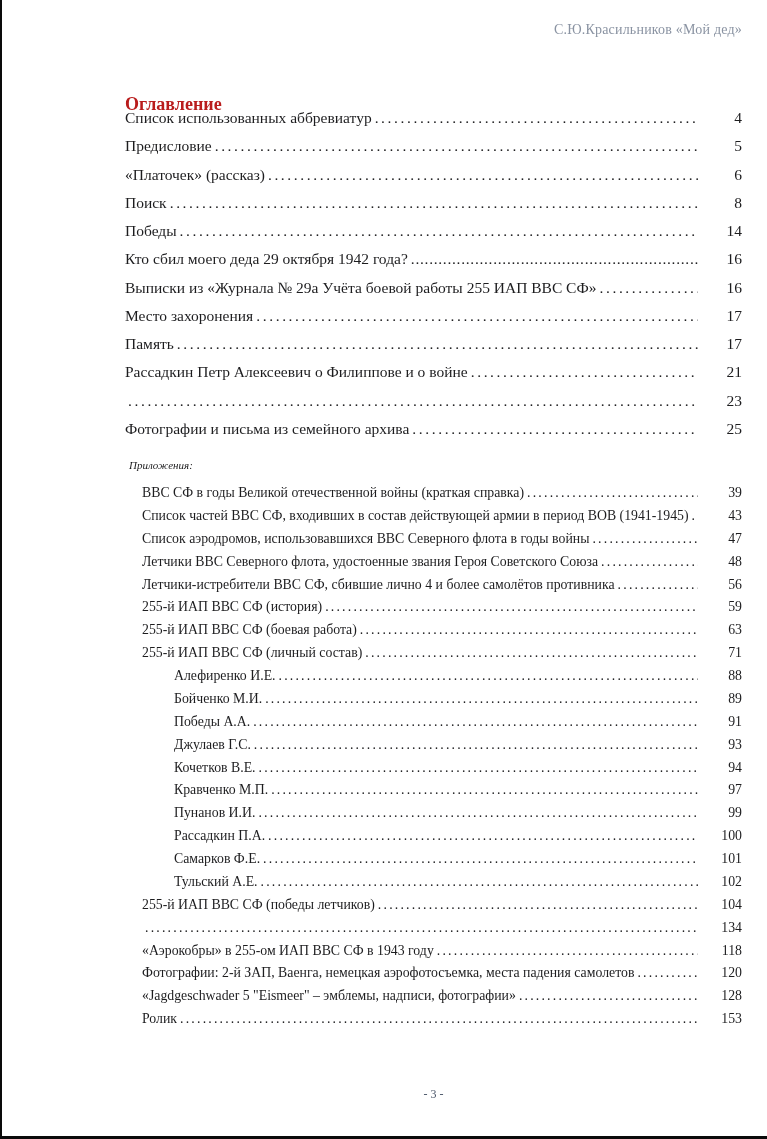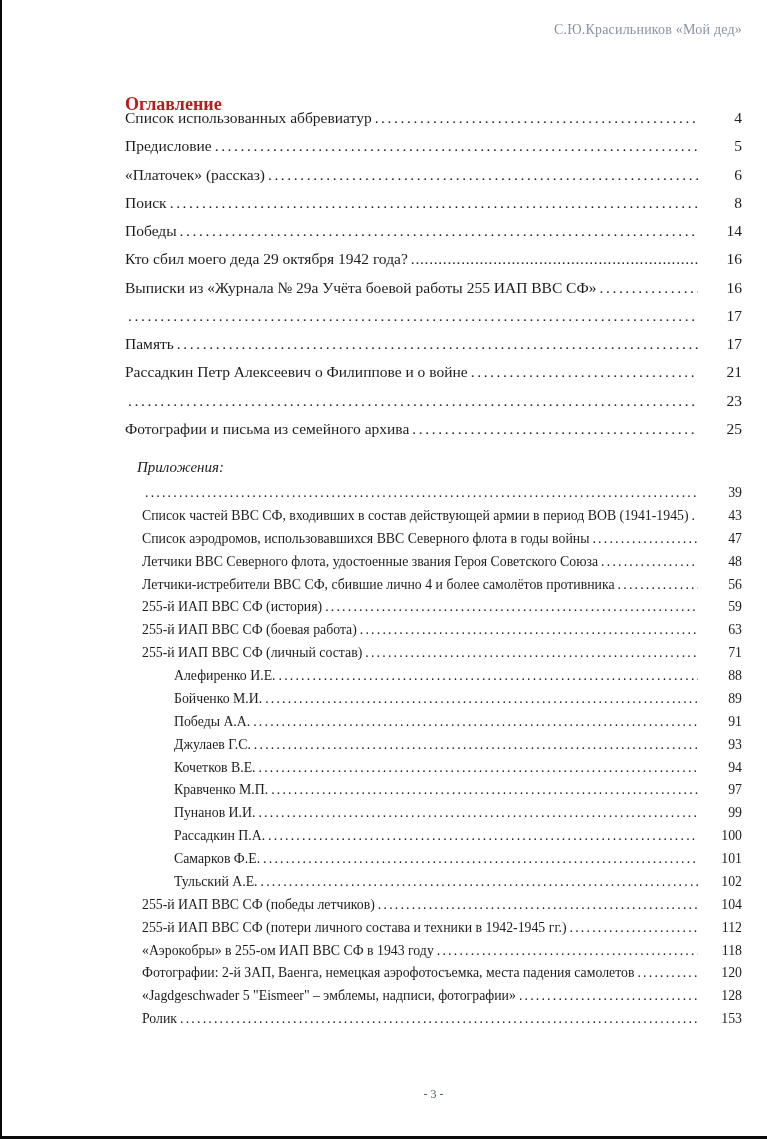--- a/index.html
+++ b/index.html
@@ -32,23 +32,23 @@
     top: 82px; left: 0; right: 0;
     font-size: 18px;
     font-weight: bold;
     color: #b91c1c;
   }
   .toc-list { position: absolute; left: 0; right: 0; }
   #main-list { top: 104px; }
   #appendix-list { top: 482px; }
   .appendix-heading {
     position: absolute;
-    top: 459px; left: 12px;
+    top: 459px; left: 4px;
     font-style: italic;
-    font-size: 15px;
+    font-size: 11px;
     color: #1d1d1f;
   }
   .toc-row { display: flex; align-items: center; }
   #main-list .toc-row { line-height: 28.25px; font-size: 15.5px; }
   #appendix-list .toc-row { line-height: 22.87px; font-size: 13.8px; padding-left: 17px; }
   #appendix-list .toc-row.indent-2 { padding-left: 49px; }
   .label { white-space: nowrap; flex: 0 0 auto; }
   .leader {
     flex: 1 1 auto;
     overflow: hidden;
@@ -111,20 +111,21 @@
     <span class="label">Кто сбил моего деда 29 октября 1942 года? </span>
     <span class="leader fine">........................................................................................................................................................................................................................................................</span>
     <span class="page">16</span>
   </div>
       <div class="toc-row">
     <span class="label">Выписки из «Журнала № 29а Учёта боевой работы 255 ИАП ВВС СФ» </span>
     <span class="leader">........................................................................................................................................................................................................................................................</span>
     <span class="page">16</span>
   </div>
       <div class="toc-row">
+    <span class="label">Место захоронения</span>
     <span class="leader">........................................................................................................................................................................................................................................................</span>
     <span class="page">17</span>
   </div>
       <div class="toc-row">
     <span class="label">Память</span>
     <span class="leader">........................................................................................................................................................................................................................................................</span>
     <span class="page">17</span>
   </div>
       <div class="toc-row">
     <span class="label">Рассадкин Петр Алексеевич о Филиппове и о войне</span>
@@ -139,20 +140,21 @@
     <span class="label">Фотографии и письма из семейного архива</span>
     <span class="leader">........................................................................................................................................................................................................................................................</span>
     <span class="page">25</span>
   </div>
     </div>
 
   <div class="appendix-heading">Приложения:</div>
 
   <div class="toc-list" id="appendix-list">
       <div class="toc-row">
+    <span class="label">ВВС СФ в годы Великой отечественной войны (краткая справка)</span>
     <span class="leader">........................................................................................................................................................................................................................................................</span>
     <span class="page">39</span>
   </div>
       <div class="toc-row">
     <span class="label">Список частей ВВС СФ, входивших в состав действующей армии в период ВОВ (1941-1945) </span>
     <span class="leader">........................................................................................................................................................................................................................................................</span>
     <span class="page">43</span>
   </div>
       <div class="toc-row">
     <span class="label">Список аэродромов, использовавшихся ВВС Северного флота в годы войны </span>
@@ -233,23 +235,22 @@
     <span class="label">Тульский А.Е.</span>
     <span class="leader">........................................................................................................................................................................................................................................................</span>
     <span class="page">102</span>
   </div>
       <div class="toc-row">
     <span class="label">255-й ИАП ВВС СФ (победы летчиков)</span>
     <span class="leader fine">........................................................................................................................................................................................................................................................</span>
     <span class="page">104</span>
   </div>
       <div class="toc-row">
-    <span class="label">255-й ИАП ВВС СФ (потери личного состава и техники в 1942-1945 гг.)</span>
-    <span class="leader fine">........................................................................................................................................................................................................................................................</span>
-    <span class="page">112</span>
+    <span class="leader fine">........................................................................................................................................................................................................................................................</span>
+    <span class="page">134</span>
   </div>
       <div class="toc-row">
     <span class="label">«Аэрокобры» в 255-ом ИАП ВВС СФ в 1943 году</span>
     <span class="leader">........................................................................................................................................................................................................................................................</span>
     <span class="page">118</span>
   </div>
       <div class="toc-row">
     <span class="label">Фотографии: 2-й ЗАП, Ваенга, немецкая аэрофотосъемка, места падения самолетов</span>
     <span class="leader">........................................................................................................................................................................................................................................................</span>
     <span class="page">120</span>

